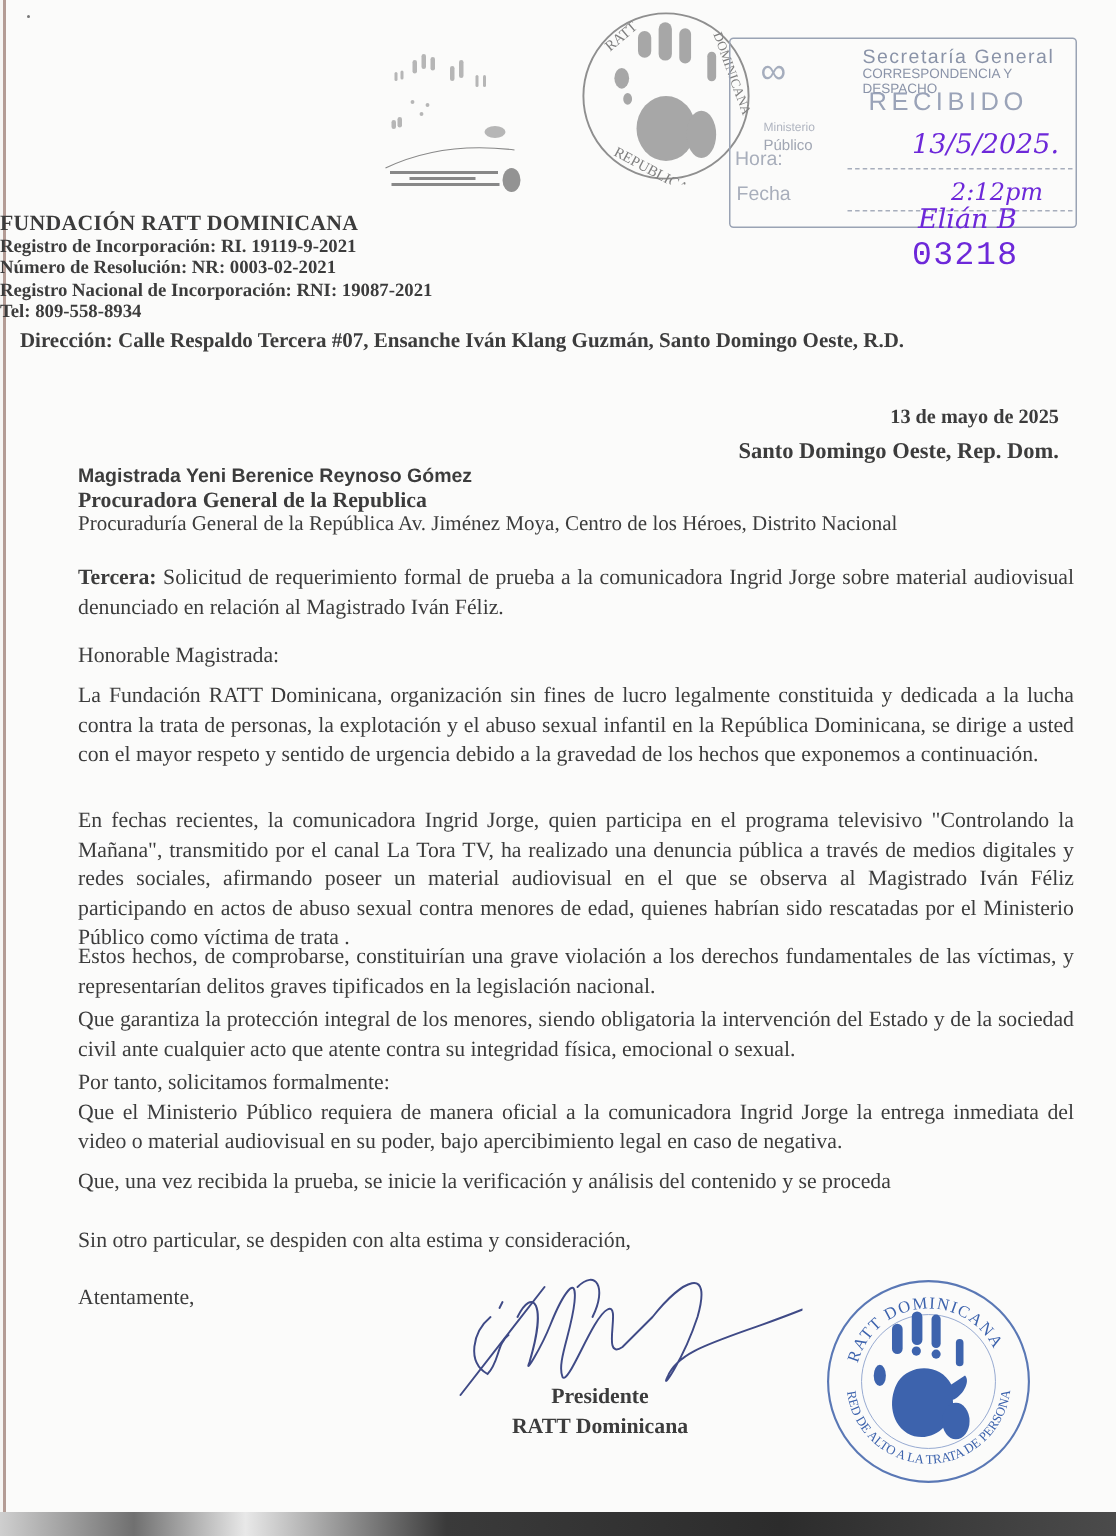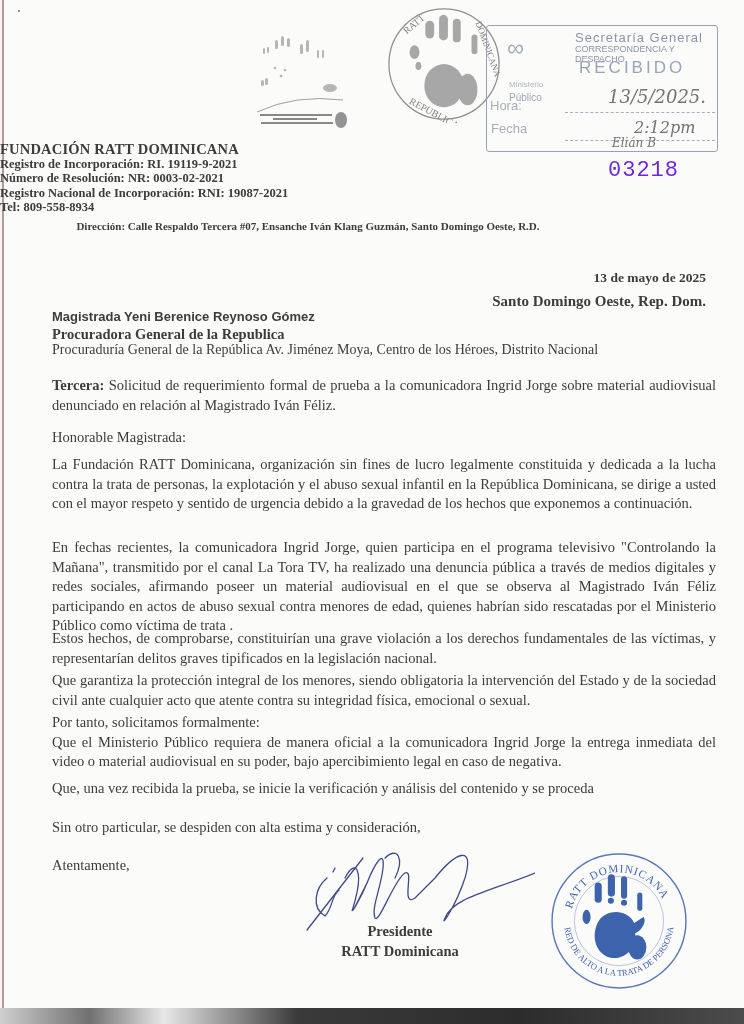--- a/index.html
+++ b/index.html
@@ -14,30 +14,30 @@
     .seal-top { left:385px; top:5px; width:118px; height:118px; }
     .stamp { left:486px; top:25px; width:230px; height:125px; border:1.5px solid #9aa3b4; border-radius:3px;
       color:#8a93a8; font-family:"Liberation Sans", sans-serif; }
     .stamp .title1 { position:absolute; left:88px; top:4px; font-size:13px; letter-spacing:1px; }
     .stamp .title2 { position:absolute; left:88px; top:18px; font-size:9px; }
     .stamp .recv { position:absolute; left:92px; top:32px; font-size:17px; letter-spacing:3px; color:#9aa3b8; }
     .stamp .lblf { position:absolute; left:4px; top:95px; font-size:13px; color:#a8aebb; }
     .stamp .mp1 { position:absolute; left:22px; top:54px; font-size:8px; color:#b0b5c0; }
     .stamp .mp2 { position:absolute; left:22px; top:66px; font-size:10px; color:#a0a6b3; }
     .stamp .logo { position:absolute; left:20px; top:8px; font-size:24px; color:#a5adbd; }
-    .hand { font-family:"DejaVu Serif", serif; font-style:italic; color:#737373; }
+    .hand { font-family:"DejaVu Serif", serif; font-style:italic; color:#6d28d9; }
     .stamp-date { left:608px; top:86px; font-size:18px; }
     .stamp-time { left:634px; top:118px; font-size:16px; }
-    .stamp-sign { left:612px; top:136px; font-size:12px; }
+    .stamp-sign { left:612px; top:136px; font-size:18px; }
     .stamp-line1 { left:565px; top:112px; width:150px; border-top:1px dashed #a7aebc; }
     .stamp-line2 { left:565px; top:140px; width:150px; border-top:1px dashed #a7aebc; }
     .stamp-num { left:608px; top:158px; font-family:"Liberation Mono", monospace; font-size:22px; color:#6d28d9; letter-spacing:1px; }
     .org-block { left:0; top:142px; width:540px; text-align:left; font-weight:bold; line-height:14.6px; font-size:12.5px; }
     .org-name { font-size:14.5px; letter-spacing:0.2px; }
-    .address { left:0; top:220px; width:616px; text-align:center; font-weight:bold; font-size:11px; }
+    .address { left:0; top:220px; width:616px; text-align:center; font-weight:bold; font-size:14px; }
     .place { right:38px; top:253px; text-align:right; font-weight:bold; font-size:15px;margin-top:40px; }
     .date { right:38px; top:270px; text-align:right; font-weight:bold; font-size:13.5px; }
     .recipient { left:52px; top:309px; font-size:14px; line-height:16.5px; }
     .recipient .name { font-family:"Liberation Sans", sans-serif; font-weight:bold; font-size:13px; }
     .recipient .role { font-weight:bold; font-size:14.5px; }
     .body-text { left:52px; width:664px; font-size:14.5px; line-height:19.5px; text-align:justify; }
     .t-asunto { top:376px; }
     .t-honorable { top:428px; }
     .t-p1 { top:455px; }
     .t-p2 { top:538px; }

